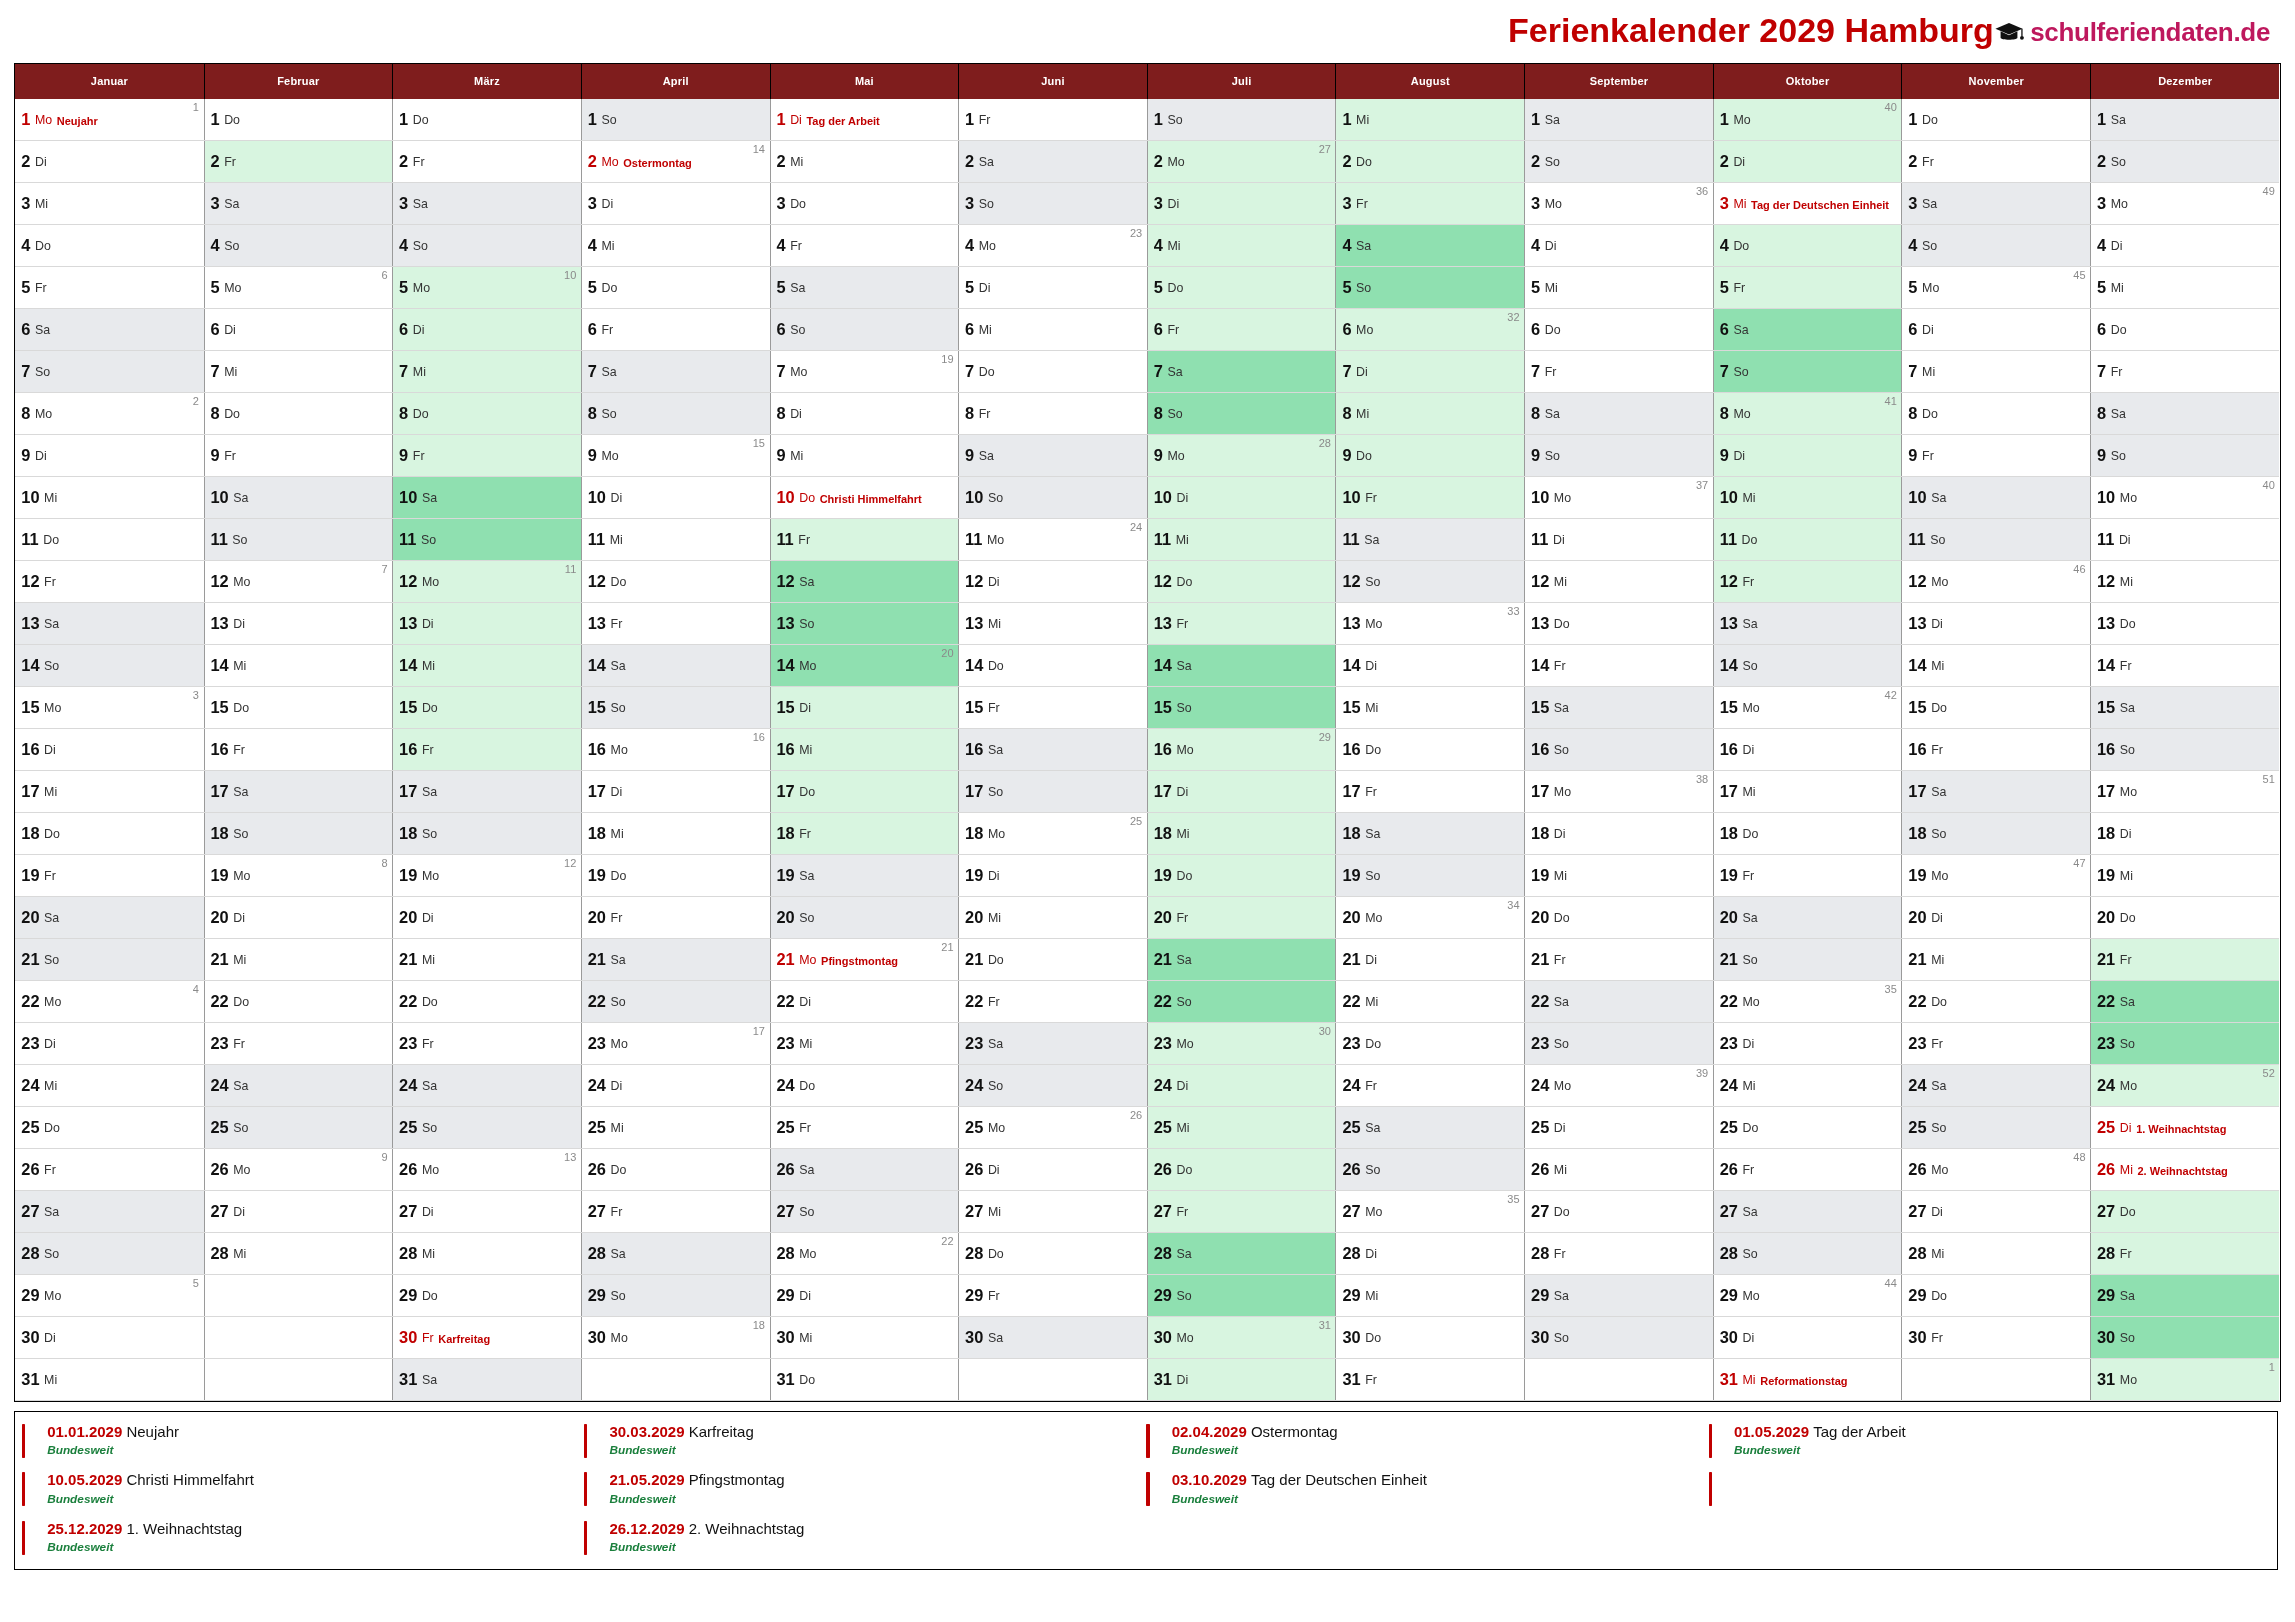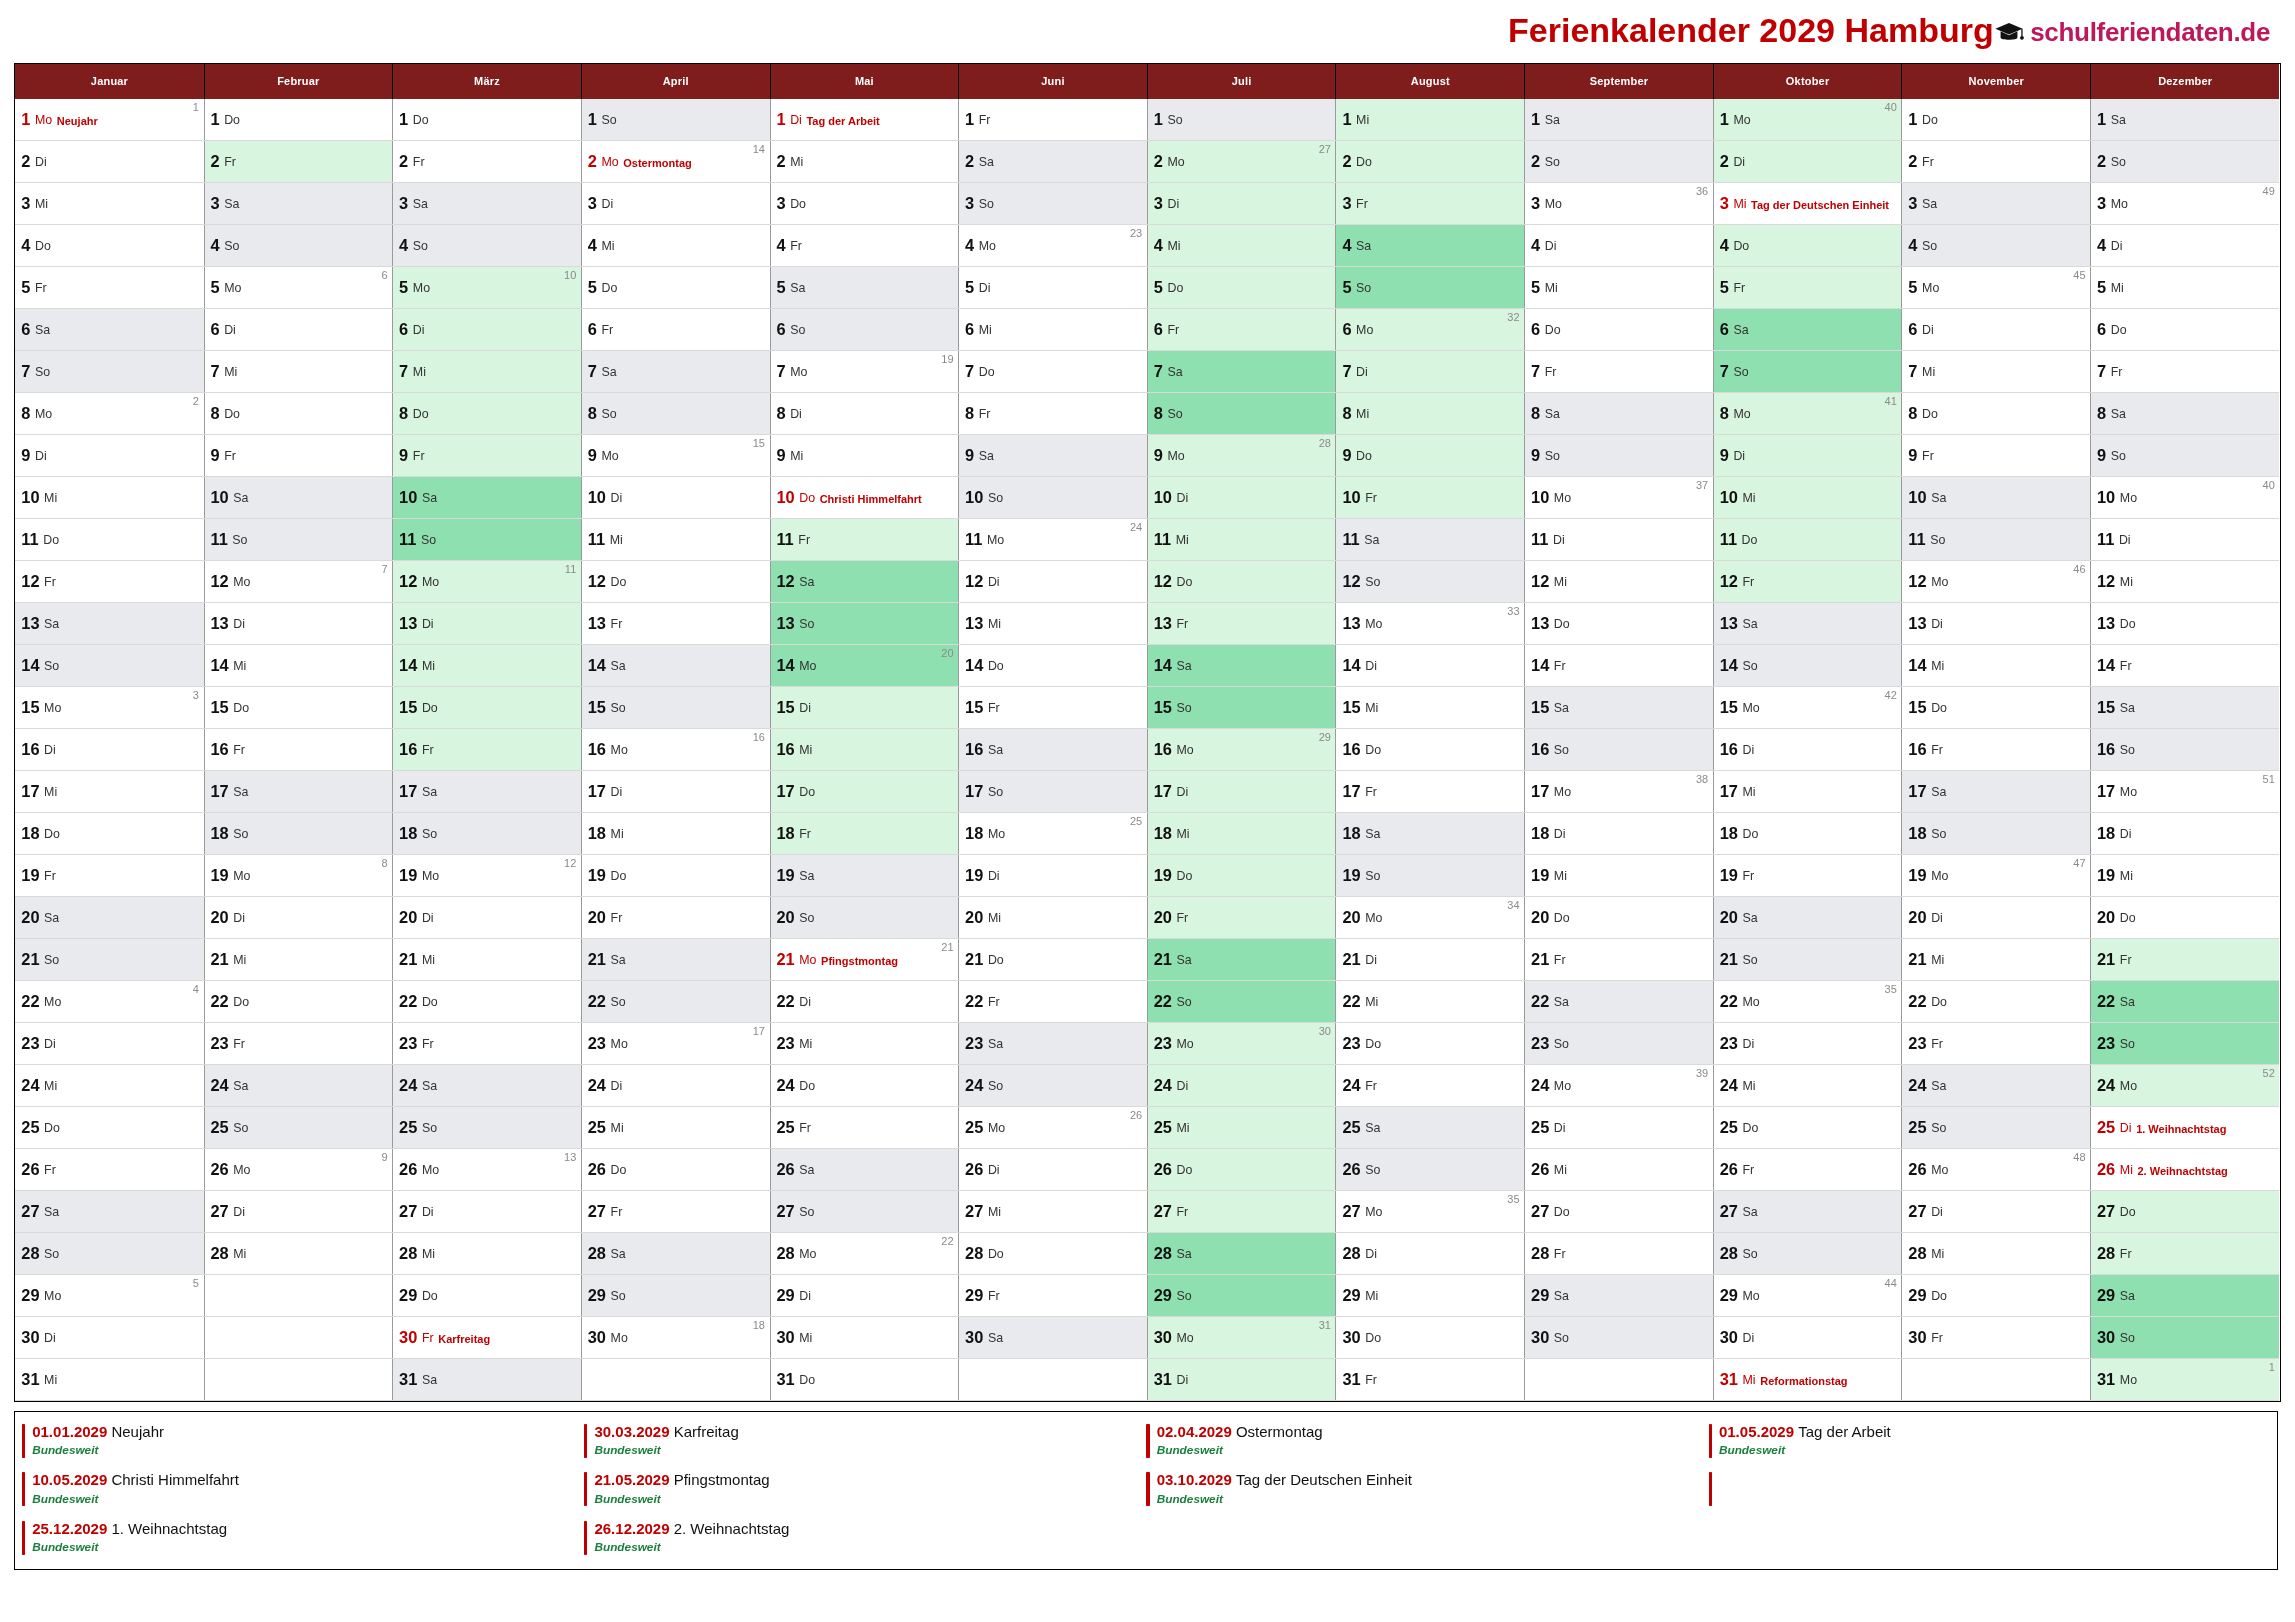--- a/index.html
+++ b/index.html
@@ -71,21 +71,21 @@
 
   
   .legend{
     margin-top:9.2px;border:1.3px solid #000;box-sizing:border-box;
     width:2264px;
     padding:5.2px 6.5px 6.5px 6.5px;
   }
   .legend-row{display:flex;}
   .legend-item{
     width:25%;box-sizing:border-box;padding:6.5px 7.9px 7.9px 0;
-    display:flex;gap:7px;
+    display:flex;gap:22px;
   }
   .bar{width:3.3px;background:#c00000;flex:0 0 3.3px;border-radius:0.7px;}
   .li-body{display:flex;flex-direction:column;gap:3.3px;}
   .li-title{font-size:15px;line-height:16.4px;color:#111;}
   .li-date{color:#c00000;font-weight:bold;}
   .li-sub{font-size:11.8px;line-height:14.4px;color:#1a7f3c;font-style:italic;font-weight:bold;}
   .li-sub.states{color:#b06a00;font-weight:bold;}
   .legend-item.blank .bar{background:transparent;}
 </style>
 </head>

